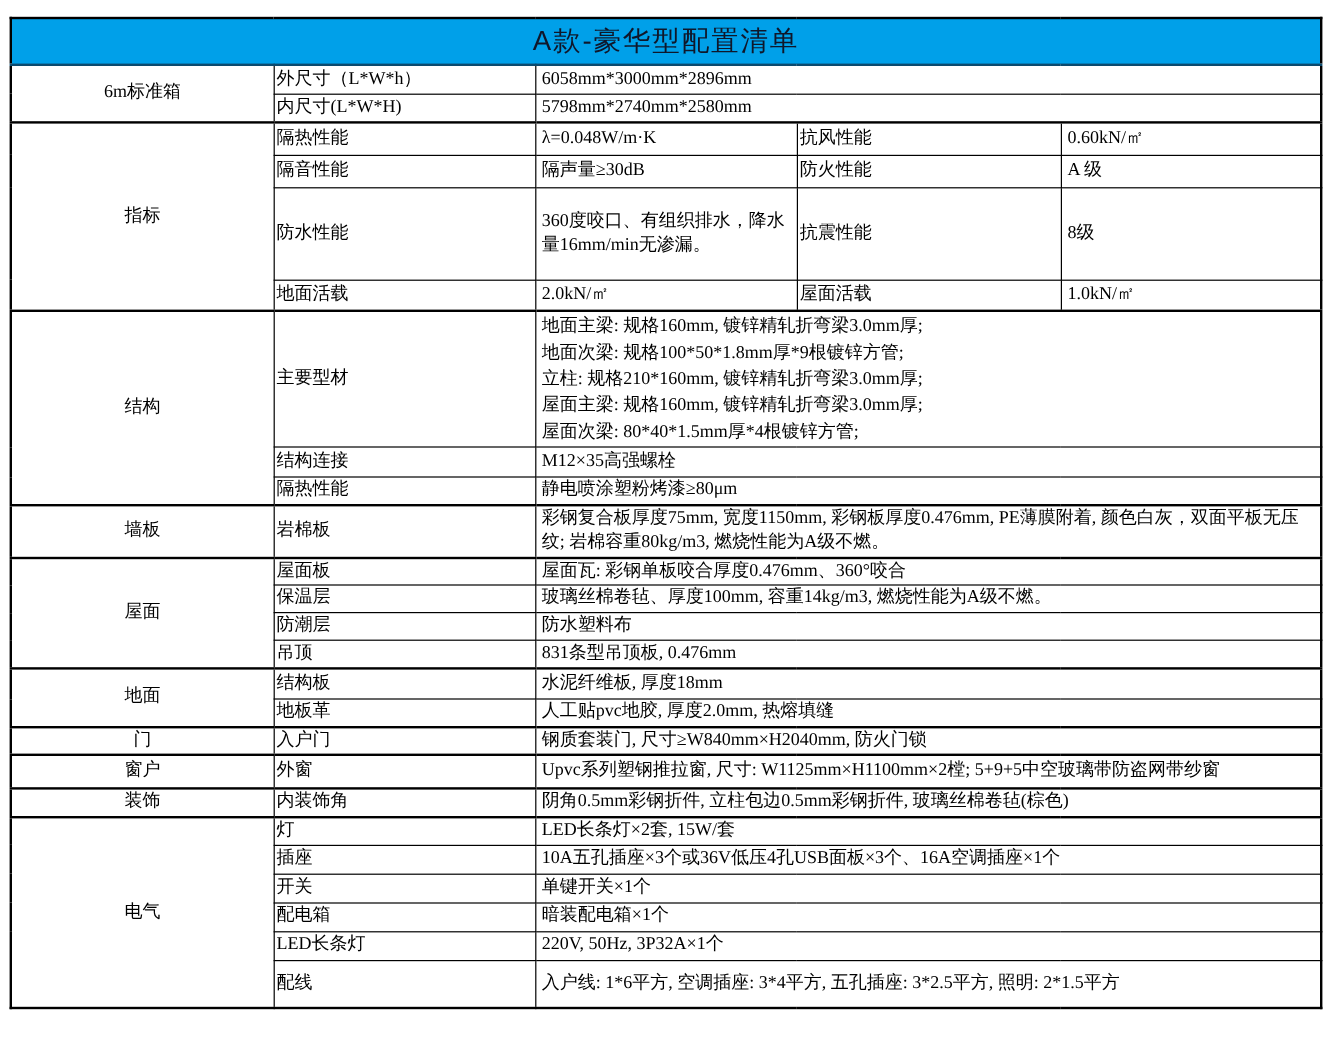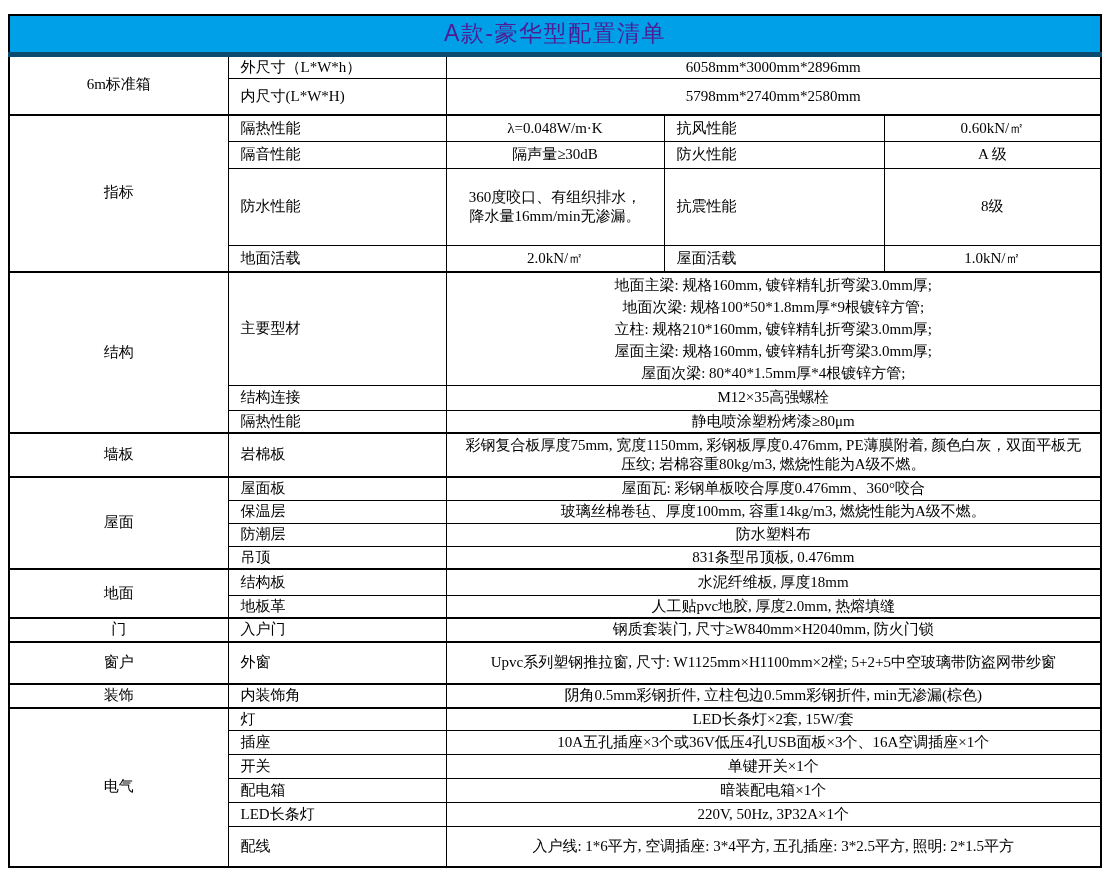--- a/index.html
+++ b/index.html
@@ -25,43 +25,43 @@
   }
   td {
     border: 1px solid #000;
     font-size: 15px;
     line-height: 1.3;
     overflow: hidden;
     box-sizing: border-box;
   }
   .title-cell {
     background: #00a0e9;
-    color: #4c1d95;
+    color: #0f172a;
     text-align: center;
     vertical-align: middle;
     font-family: "Liberation Sans", "DejaVu Sans", sans-serif;
     font-size: 23px;
     letter-spacing: 1.5px;
-    border-bottom: 5px solid #0c4a6e;
+    border-bottom: 2px solid #0c4a6e;
     margin-left: 31px;
   }
   .cat {
     text-align: center;
     vertical-align: middle;
     padding: 1px 18px;
   }
   .lbl {
     text-align: left;
     vertical-align: middle;
-    padding: 1px 12px;
+    padding: 1px 2px;
   }
   .val {
-    text-align: center;
-    vertical-align: middle;
-    padding: 1px 16px;
+    text-align: left;
+    vertical-align: middle;
+    padding: 1px 5px;
     margin-left: 30px;
   }
   tr.sec td { border-top: 2px solid #000; }
   .line { line-height: 22px; white-space: nowrap; }
 </style>
 </head>
 <body>
 
 <div class="page">
   <table class="spec">
@@ -76,21 +76,21 @@
 
       <tr style="height:39px">
         <td class="title-cell" colspan="5">A款-豪华型配置清单</td>
       </tr>
 
       <tr class="sec" style="height:24px">
         <td class="cat" rowspan="2">6m标准箱</td>
         <td class="lbl">外尺寸（L*W*h）</td>
         <td class="val" colspan="3">6058mm*3000mm*2896mm</td>
       </tr>
-      <tr style="height:36px">
+      <tr style="height:24px">
         <td class="lbl">内尺寸(L*W*H)</td>
         <td class="val" colspan="3">5798mm*2740mm*2580mm</td>
       </tr>
 
       <tr class="sec" style="height:27px">
         <td class="cat" rowspan="4">指标</td>
         <td class="lbl">隔热性能</td>
         <td class="val">λ=0.048W/m·K</td>
         <td class="lbl">抗风性能</td>
         <td class="val">0.60kN/㎡</td>
@@ -167,30 +167,30 @@
         <td class="lbl">地板革</td>
         <td class="val" colspan="3">人工贴pvc地胶, 厚度2.0mm, 热熔填缝</td>
       </tr>
 
       <tr class="sec" style="height:23px">
         <td class="cat">门</td>
         <td class="lbl">入户门</td>
         <td class="val" colspan="3">钢质套装门, 尺寸≥W840mm×H2040mm, 防火门锁</td>
       </tr>
 
-      <tr class="sec" style="height:42px">
+      <tr class="sec" style="height:28px">
         <td class="cat">窗户</td>
         <td class="lbl">外窗</td>
-        <td class="val" colspan="3">Upvc系列塑钢推拉窗, 尺寸: W1125mm×H1100mm×2樘; 5+2+5中空玻璃带防盗网带纱窗</td>
+        <td class="val" colspan="3">Upvc系列塑钢推拉窗, 尺寸: W1125mm×H1100mm×2樘; 5+9+5中空玻璃带防盗网带纱窗</td>
       </tr>
 
       <tr class="sec" style="height:24px">
         <td class="cat">装饰</td>
         <td class="lbl">内装饰角</td>
-        <td class="val" colspan="3">阴角0.5mm彩钢折件, 立柱包边0.5mm彩钢折件, min无渗漏(棕色)</td>
+        <td class="val" colspan="3">阴角0.5mm彩钢折件, 立柱包边0.5mm彩钢折件, 玻璃丝棉卷毡(棕色)</td>
       </tr>
 
       <tr class="sec" style="height:23px">
         <td class="cat" rowspan="6">电气</td>
         <td class="lbl">灯</td>
         <td class="val" colspan="3">LED长条灯×2套, 15W/套</td>
       </tr>
       <tr style="height:24px">
         <td class="lbl">插座</td>
         <td class="val" colspan="3">10A五孔插座×3个或36V低压4孔USB面板×3个、16A空调插座×1个</td>

